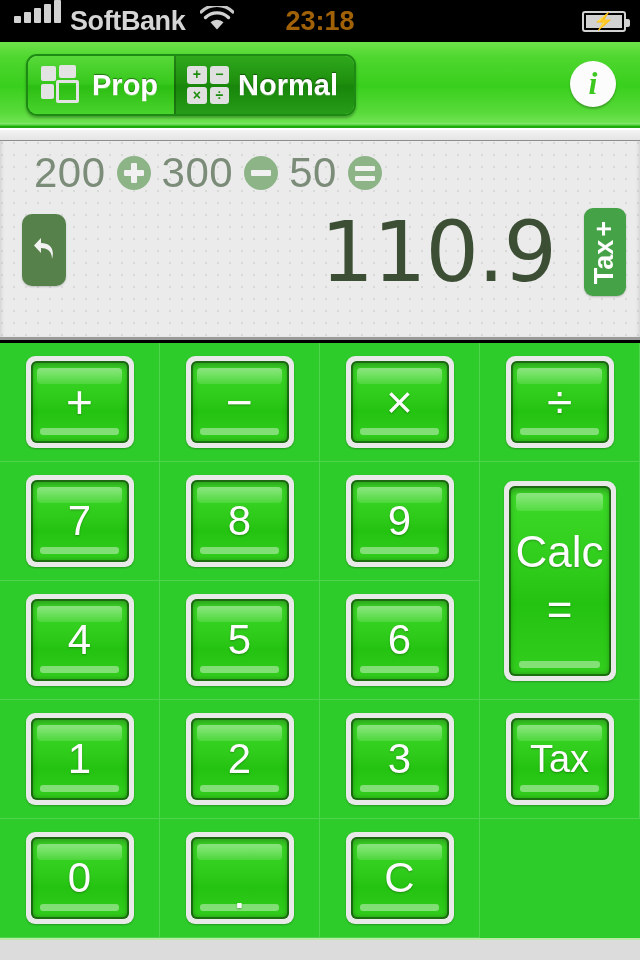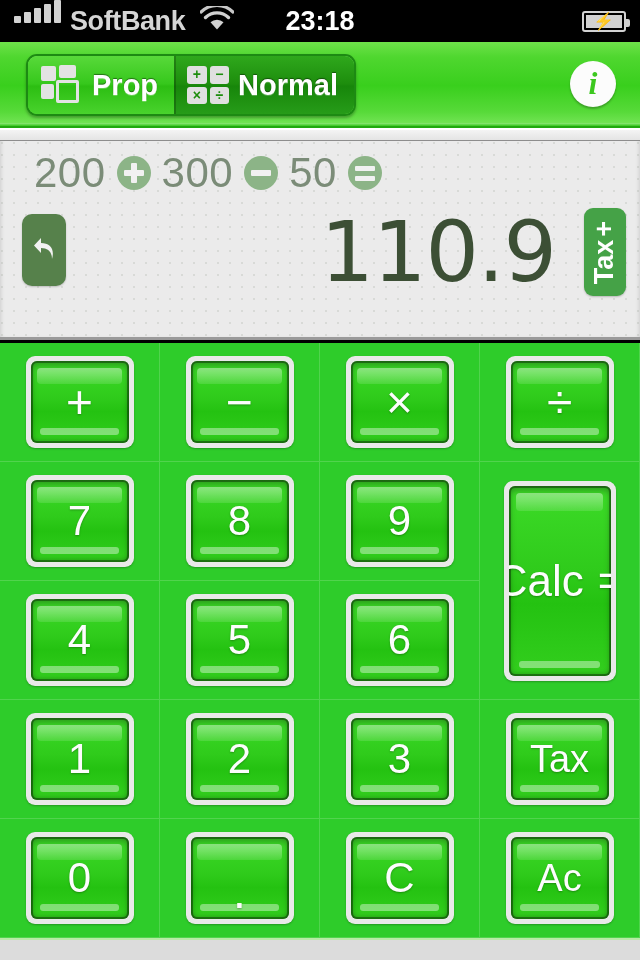--- a/index.html
+++ b/index.html
@@ -24,21 +24,21 @@
   .bars i:nth-child(1){height:7px}
   .bars i:nth-child(2){height:11px}
   .bars i:nth-child(3){height:15px}
   .bars i:nth-child(4){height:19px}
   .bars i:nth-child(5){height:23px}
   .carrier{ font-size:27px; font-weight:bold; letter-spacing:-0.4px; line-height:42px; color:#d5d5d5; }
   .wifi{ width:34px; height:26px; position:relative; margin-left:6px; margin-bottom:4px; }
   .wifi svg{ display:block; }
   .sb-time{
     position:absolute; left:0; right:0; text-align:center;
-    font-size:27px; font-weight:bold; color:#ffffff; letter-spacing:0px; line-height:42px;
+    font-size:27px; font-weight:bold; color:#a16207; letter-spacing:0px; line-height:42px;
   }
   .battery{
     position:absolute; right:14px; top:11px;
     width:44px; height:21px; border:2px solid #d2d2d2; border-radius:3px;
     display:flex; align-items:center; justify-content:center;
   }
   .battery::after{
     content:""; position:absolute; right:-6px; top:6px; width:4px; height:8px;
     background:#d2d2d2; border-radius:0 2px 2px 0;
   }
@@ -204,21 +204,21 @@
     background:rgba(255,255,255,.40); border-radius:3px;
   }
   .key .lab{
     position:relative; z-index:3; color:#fdfdfd; font-size:42px; font-weight:normal;
     text-shadow:0 1px 2px rgba(0,0,0,.28); line-height:1;
   }
   .key .lab.sym{ font-size:46px; }
   .key .lab.small{ font-size:38px; }
   .key .lab.dot{ font-size:46px; position:relative; top:14px; }
   .calc-stack{
-    position:relative; z-index:3; display:flex; flex-direction:row;
+    position:relative; z-index:3; display:flex; flex-direction:column;
     align-items:center; gap:14px; color:#fdfdfd;
     text-shadow:0 1px 2px rgba(0,0,0,.28);
   }
   .calc-stack .c1{ font-size:44px; line-height:1; }
   .calc-stack .c2{ font-size:44px; line-height:1; }
 
   
   .bottombar{
     position:absolute; left:0; bottom:0; width:640px; height:22px;
     background:#dcdcdc; border-top:2px solid #b9e9a7;
@@ -475,25 +475,16 @@
       </div>
       <div class="cell">
         <div class="key">
           <div class="inner">
             <div class="gloss"></div>
             <div class="lab ">C</div>
             <div class="basebar"></div>
           </div>
         </div>
       </div>
-      <div class="cell">
-        <div class="key">
-          <div class="inner">
-            <div class="gloss"></div>
-            <div class="lab small">Ac</div>
-            <div class="basebar"></div>
-          </div>
-        </div>
-      </div>
     </div>
 
   <div class="bottombar"></div>
 </div>
 
 </body></html>

